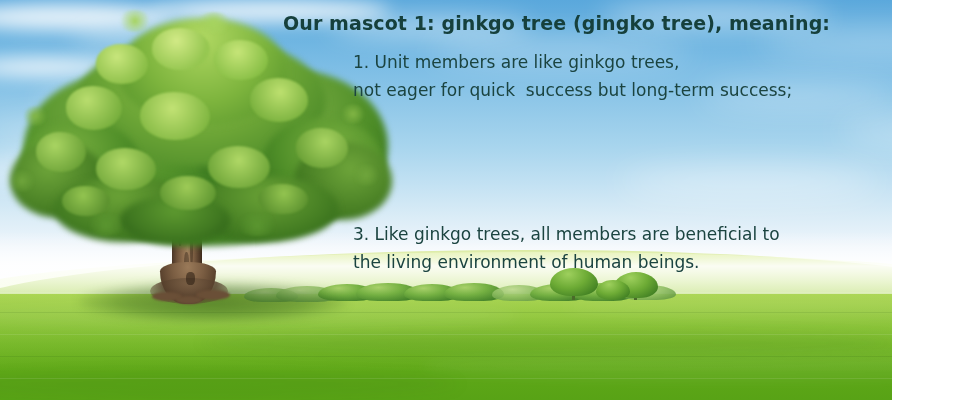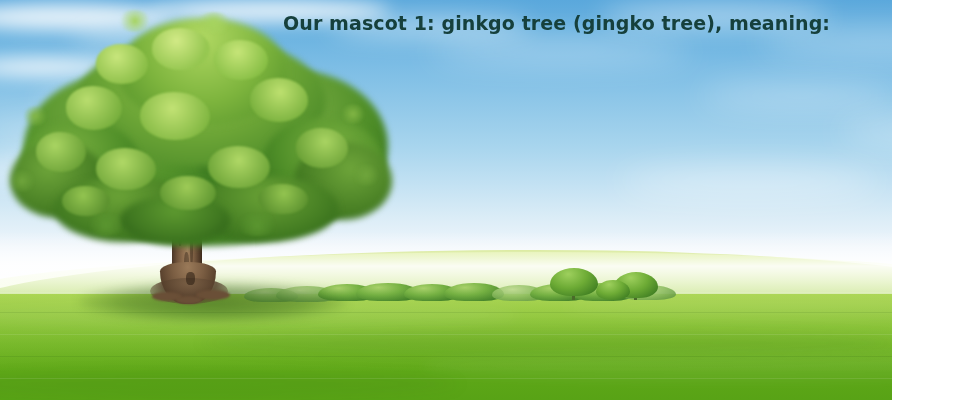--- a/index.html
+++ b/index.html
@@ -325,17 +325,21 @@
       <div class="leafdot" style="left:118px; top:10px;  width:34px; height:22px; background:radial-gradient(circle, #a6d35f, rgba(90,140,45,0) 74%);"></div>
       <div class="leafdot" style="left:196px; top:12px;  width:36px; height:22px; background:radial-gradient(circle, #a6d35f, rgba(90,140,45,0) 74%);"></div>
       <div class="leafdot" style="left:86px;  top:214px; width:40px; height:22px; background:radial-gradient(circle, #5b9630, rgba(60,110,30,0) 76%);"></div>
       <div class="leafdot" style="left:236px; top:214px; width:42px; height:22px; background:radial-gradient(circle, #5b9630, rgba(60,110,30,0) 76%);"></div>
     </div>
   </div>
 
   <div class="text-layer">
     <div class="title">Our mascot 1: ginkgo tree (gingko tree), meaning:</div>
 
-
-
+    <div class="para" id="para-1">1. Unit members are like ginkgo trees,
+not eager for quick  success but long-term success;</div>
+
+
+    <div class="para" id="para-3">3. Like ginkgo trees, all members are beneficial to
+the living environment of human beings.</div>
   </div>
 
 </div>
 
 </body></html>

